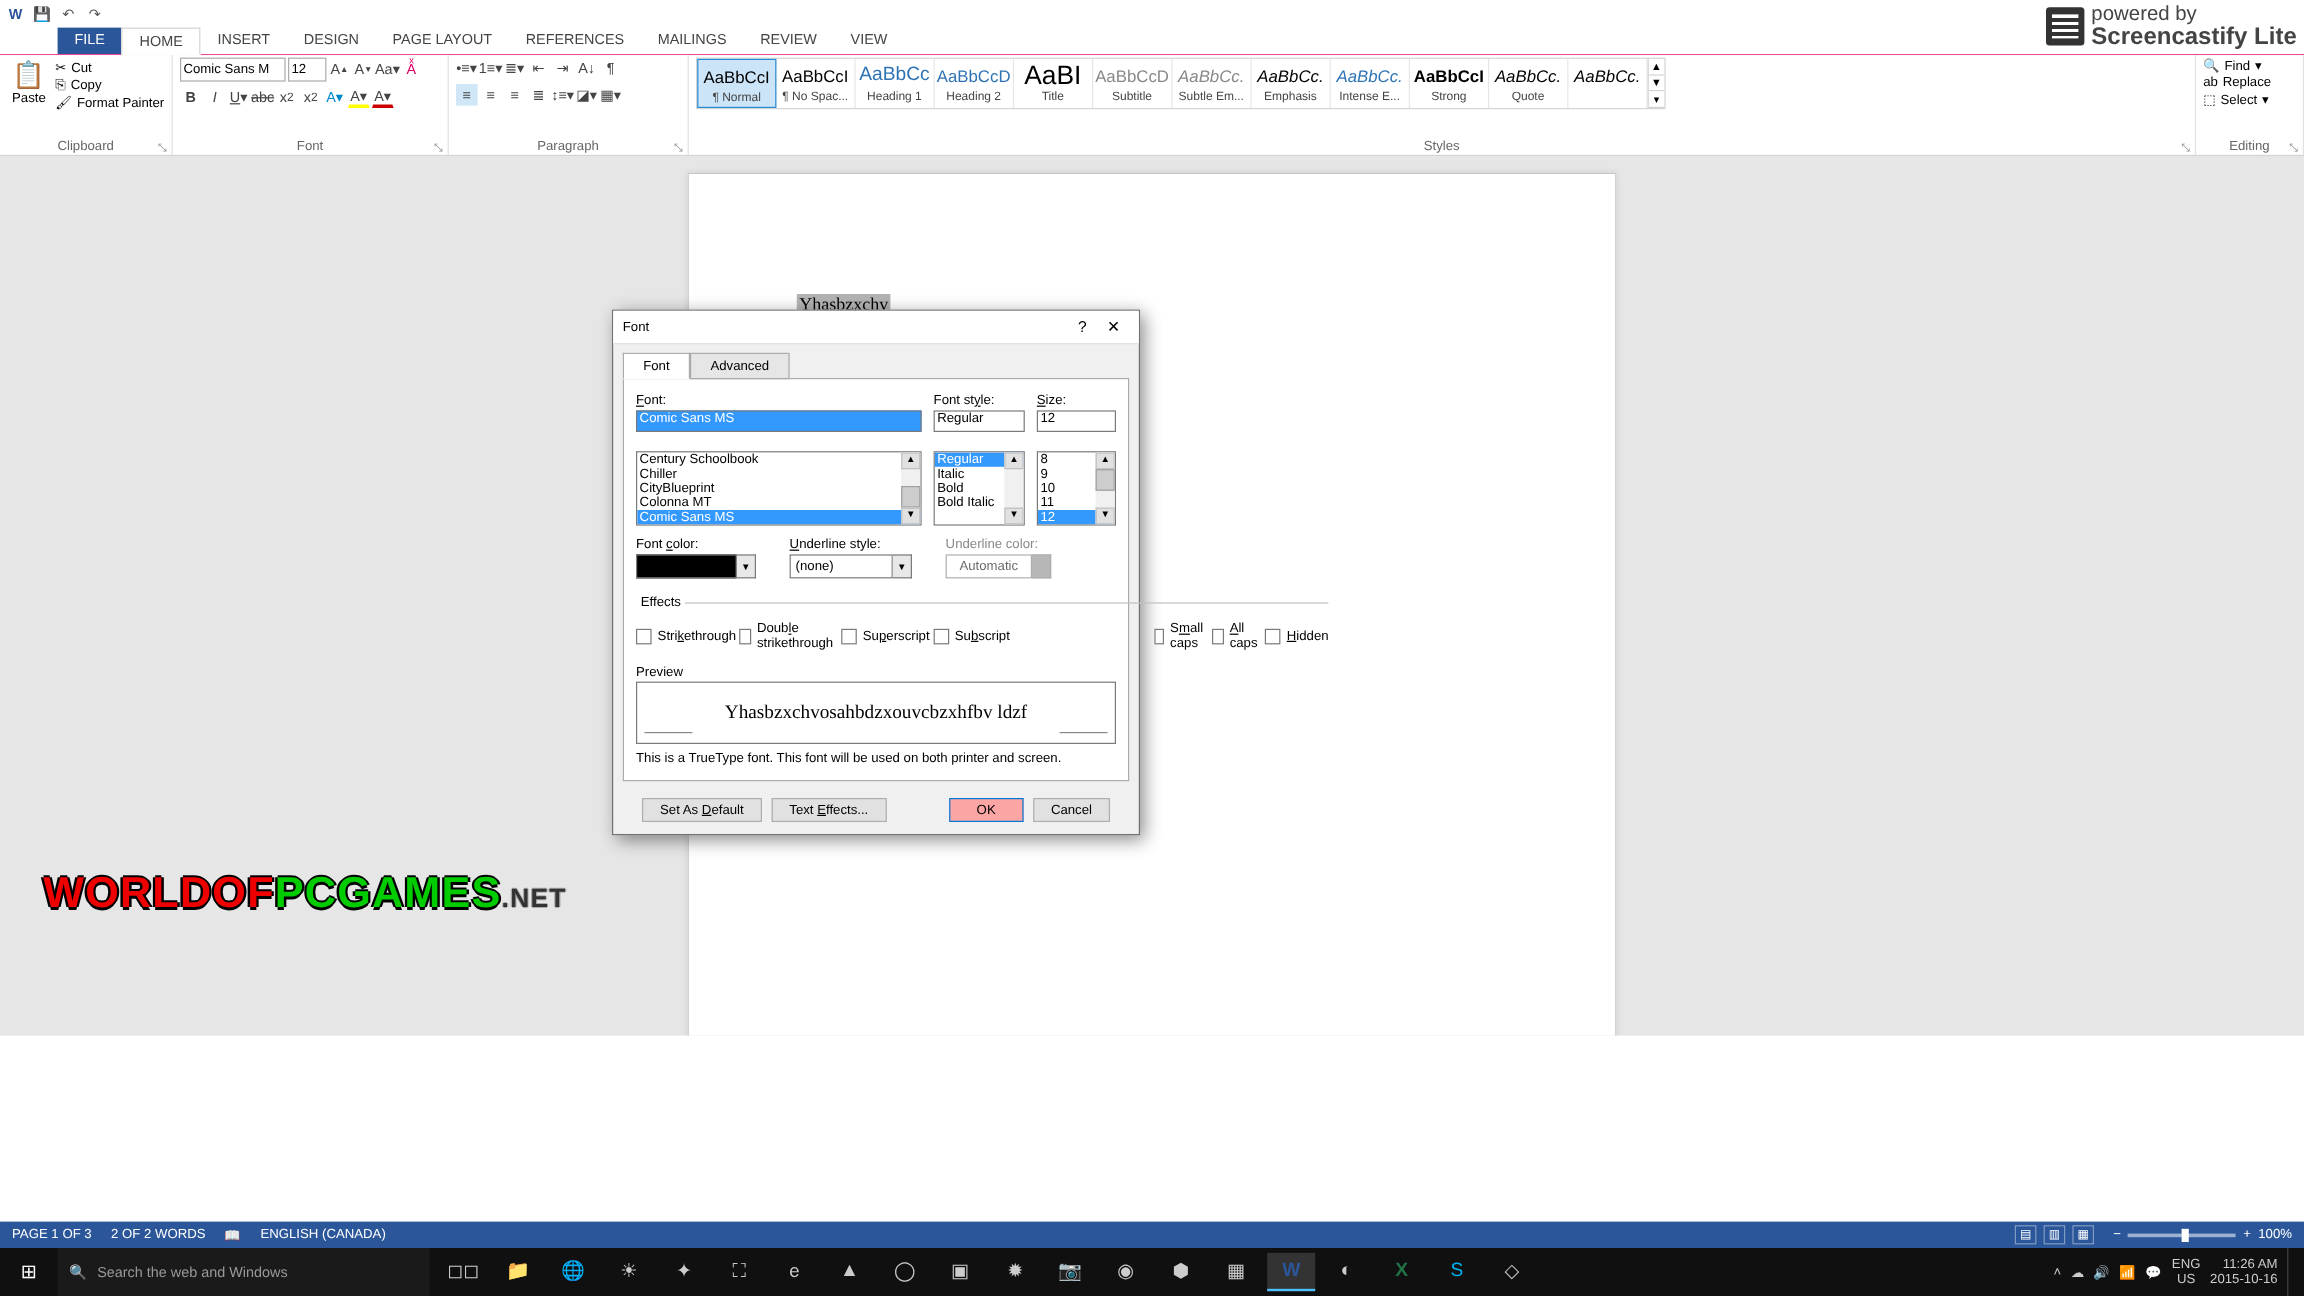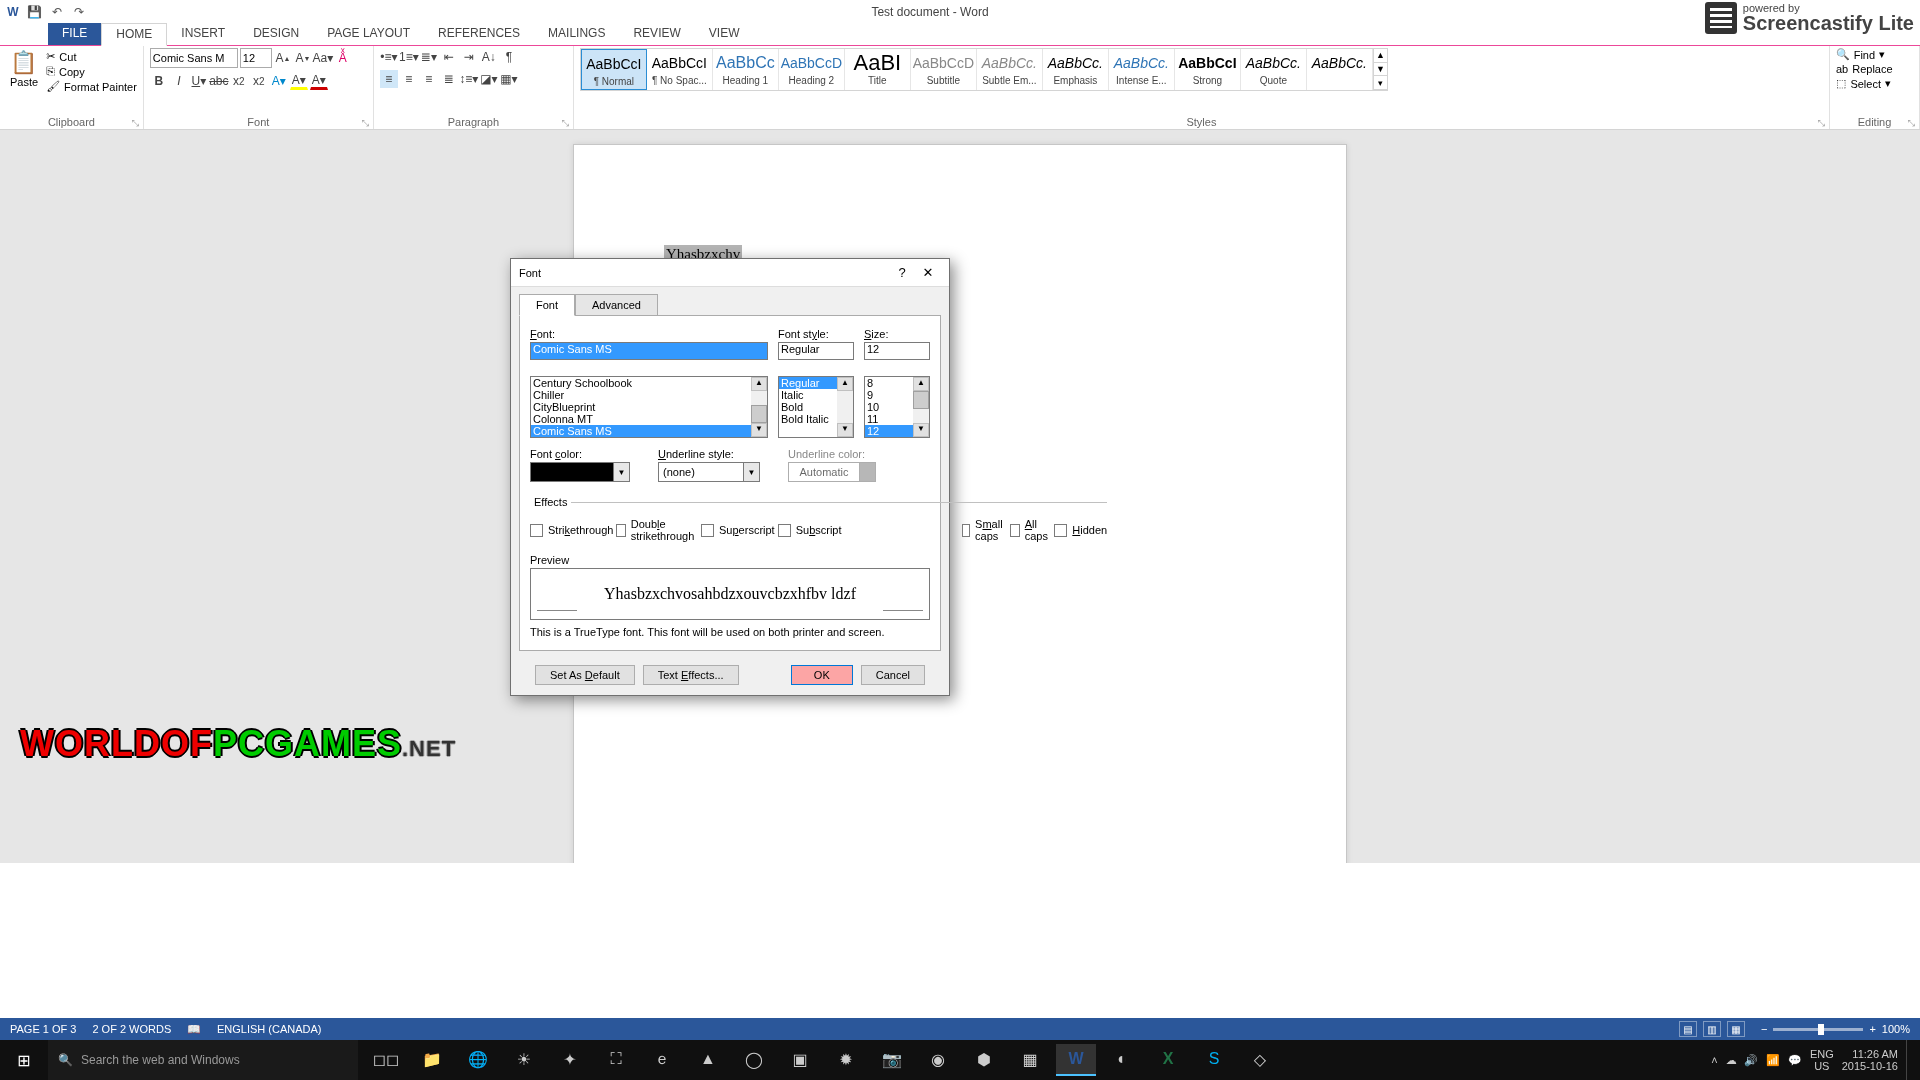--- a/index.html
+++ b/index.html
@@ -97,23 +97,23 @@
 
 .dlg-buttons { display: flex; gap: 8px; padding: 6px 24px 10px; }
 .dlg-buttons .spacer { flex: 1; }
 .btn { border: 1px solid #adadad; background: #e1e1e1; padding: 3px 14px; font-size: 11px; cursor: pointer; }
 .btn.default { border: 1px solid #0078d7; background: #fca5a5; padding: 3px 22px; }
 
 
 .screencastify { position: absolute; right: 6px; top: 2px; display: flex; align-items: center; gap: 6px; color: #444; }
 .screencastify .bigicon { width: 32px; height: 32px; background: #333; border-radius: 3px; position: relative; }
 .screencastify .bigicon::before { content: ""; position: absolute; left: 5px; right: 5px; top: 6px; bottom: 6px; background: repeating-linear-gradient(#fff, #fff 3px, #333 3px, #333 6px); }
-.screencastify .txt small { font-size: 11px; display: block; }
+.screencastify .txt small { font-size: 17px; display: block; }
 .screencastify .txt b { font-size: 20px; line-height: 18px; }
-.wopg { position: absolute; left: 20px; bottom: 98px; font-family: Impact, sans-serif; font-size: 36px; letter-spacing: 1px; font-weight: 900; }
+.wopg { position: absolute; left: 36px; bottom: 98px; font-family: Impact, sans-serif; font-size: 36px; letter-spacing: 1px; font-weight: 900; }
 .wopg .r { color: #e00; text-shadow: -2px 0 #000, 2px 0 #000, 0 -2px #000, 0 2px #000; }
 .wopg .g { color: #0c0; text-shadow: -2px 0 #000, 2px 0 #000, 0 -2px #000, 0 2px #000; }
 .wopg .d { color: #333; font-size: 22px; text-shadow: -1px 0 #aaa, 1px 0 #aaa, 0 -1px #aaa, 0 1px #aaa; }
 
 
 .statusbar { position: absolute; left: 0; right: 0; bottom: 40px; height: 22px; background: #2b579a; color: #fff; display: flex; align-items: center; padding: 0 10px; font-size: 11px; gap: 16px; }
 .statusbar .spacer { flex: 1; }
 .statusbar .viewbtns { display: flex; gap: 6px; }
 .statusbar .viewbtns span { width: 18px; height: 16px; display: inline-flex; align-items: center; justify-content: center; border: 1px solid #ffffff66; font-size: 10px; }
 .zoom { display: flex; align-items: center; gap: 6px; }
@@ -134,21 +134,20 @@
 </head>
 <body>
 
 <div class="titlebar">
   <div class="qat">
     <span class="qat-icon" style="color:#2b579a;font-weight:bold">W</span>
     <span class="qat-icon">💾</span>
     <span class="qat-icon">↶</span>
     <span class="qat-icon">↷</span>
   </div>
-  <div class="title">Test document - Word</div>
   <div style="width:140px"></div>
 </div>
 
 <div class="ribbon-tabs">
   <div class="file">FILE</div>
   <div class="tab active">HOME</div>
   <div class="tab">INSERT</div>
   <div class="tab">DESIGN</div>
   <div class="tab">PAGE LAYOUT</div>
   <div class="tab">REFERENCES</div>

